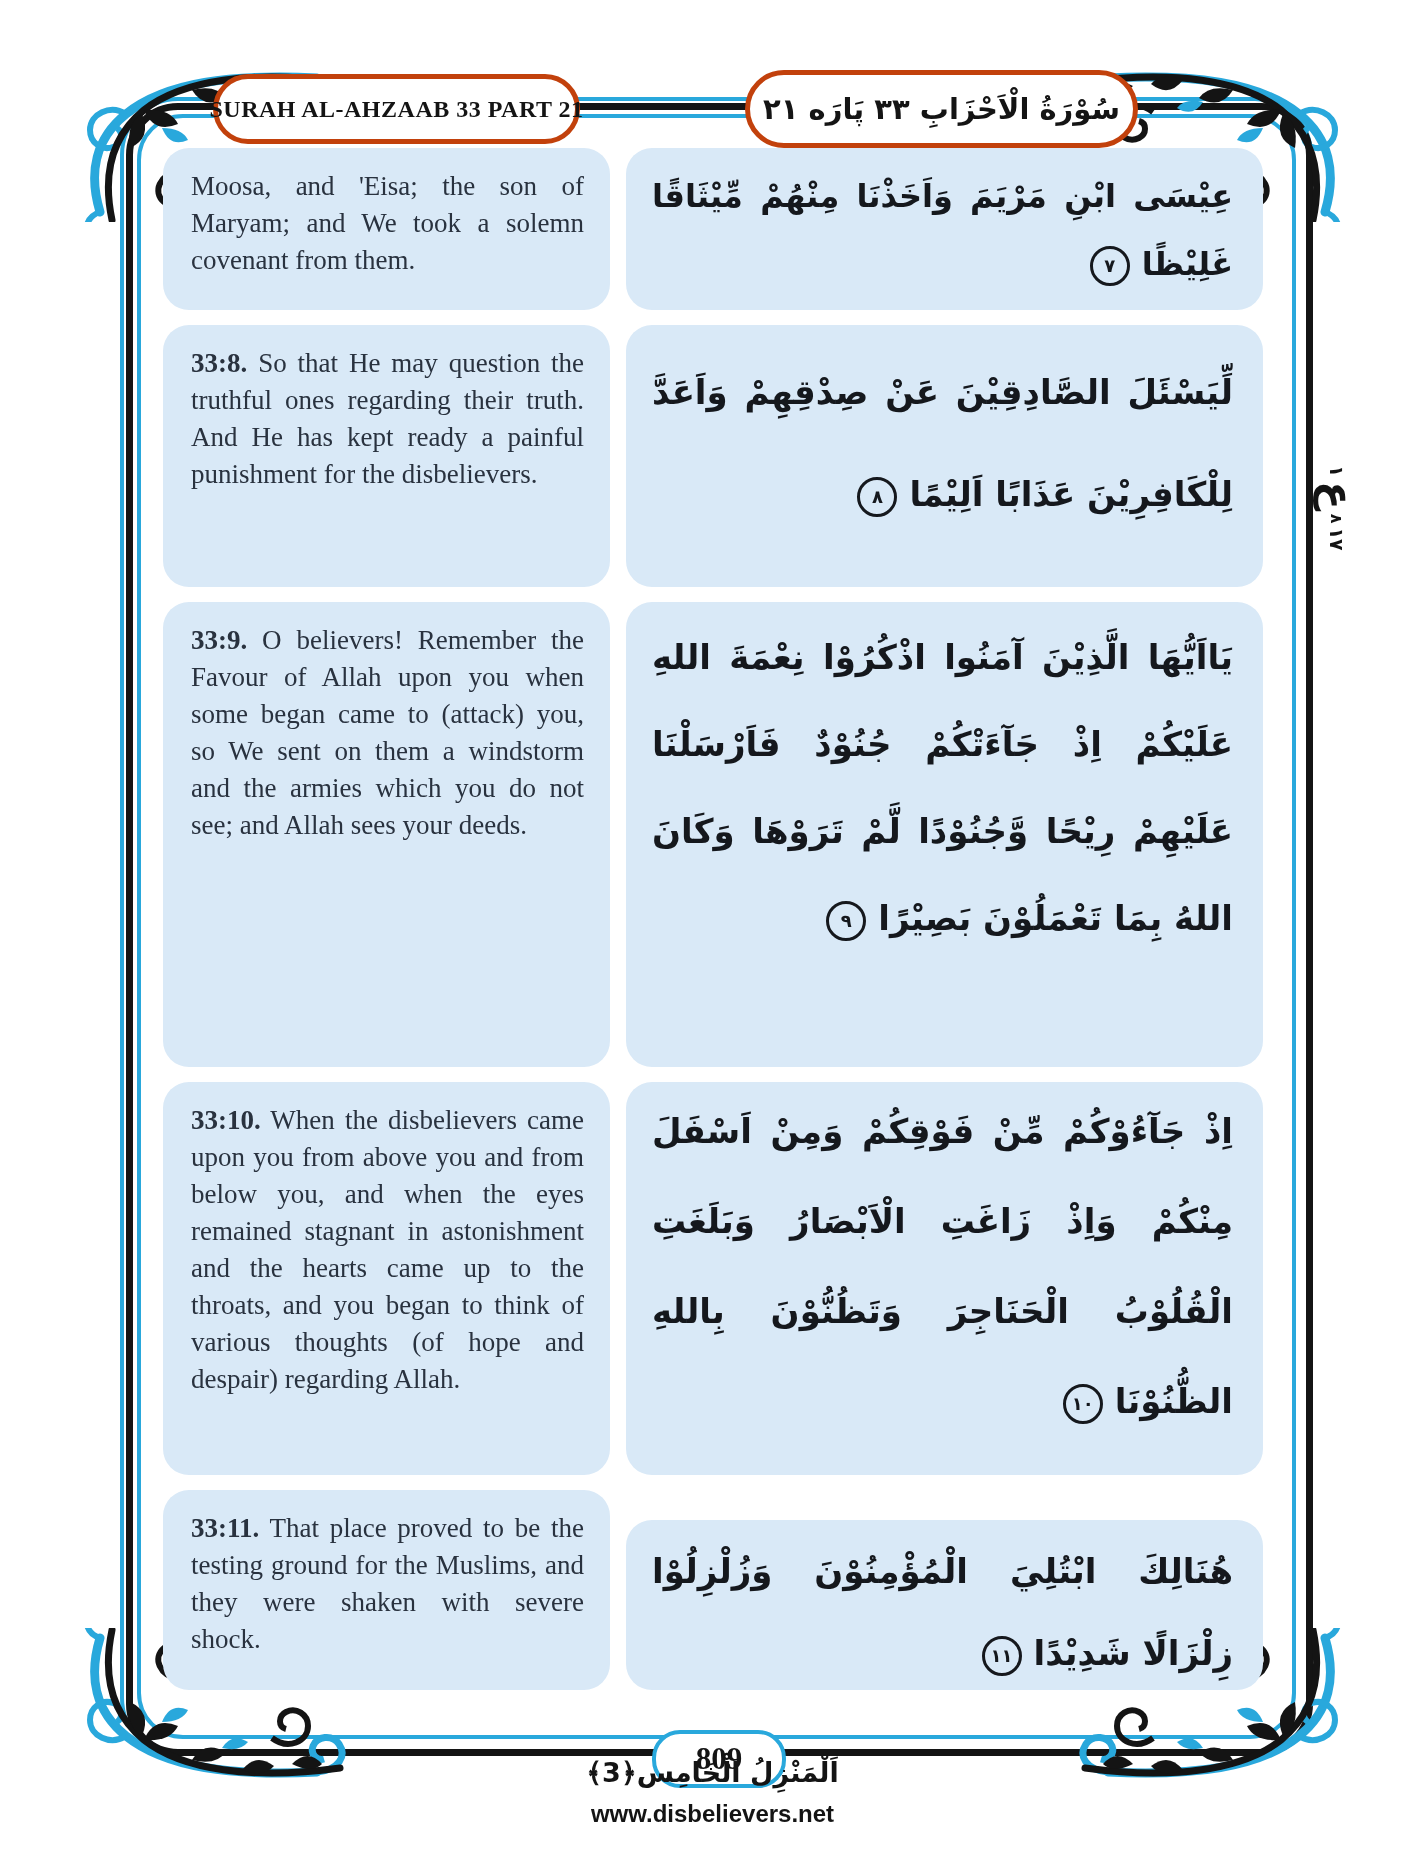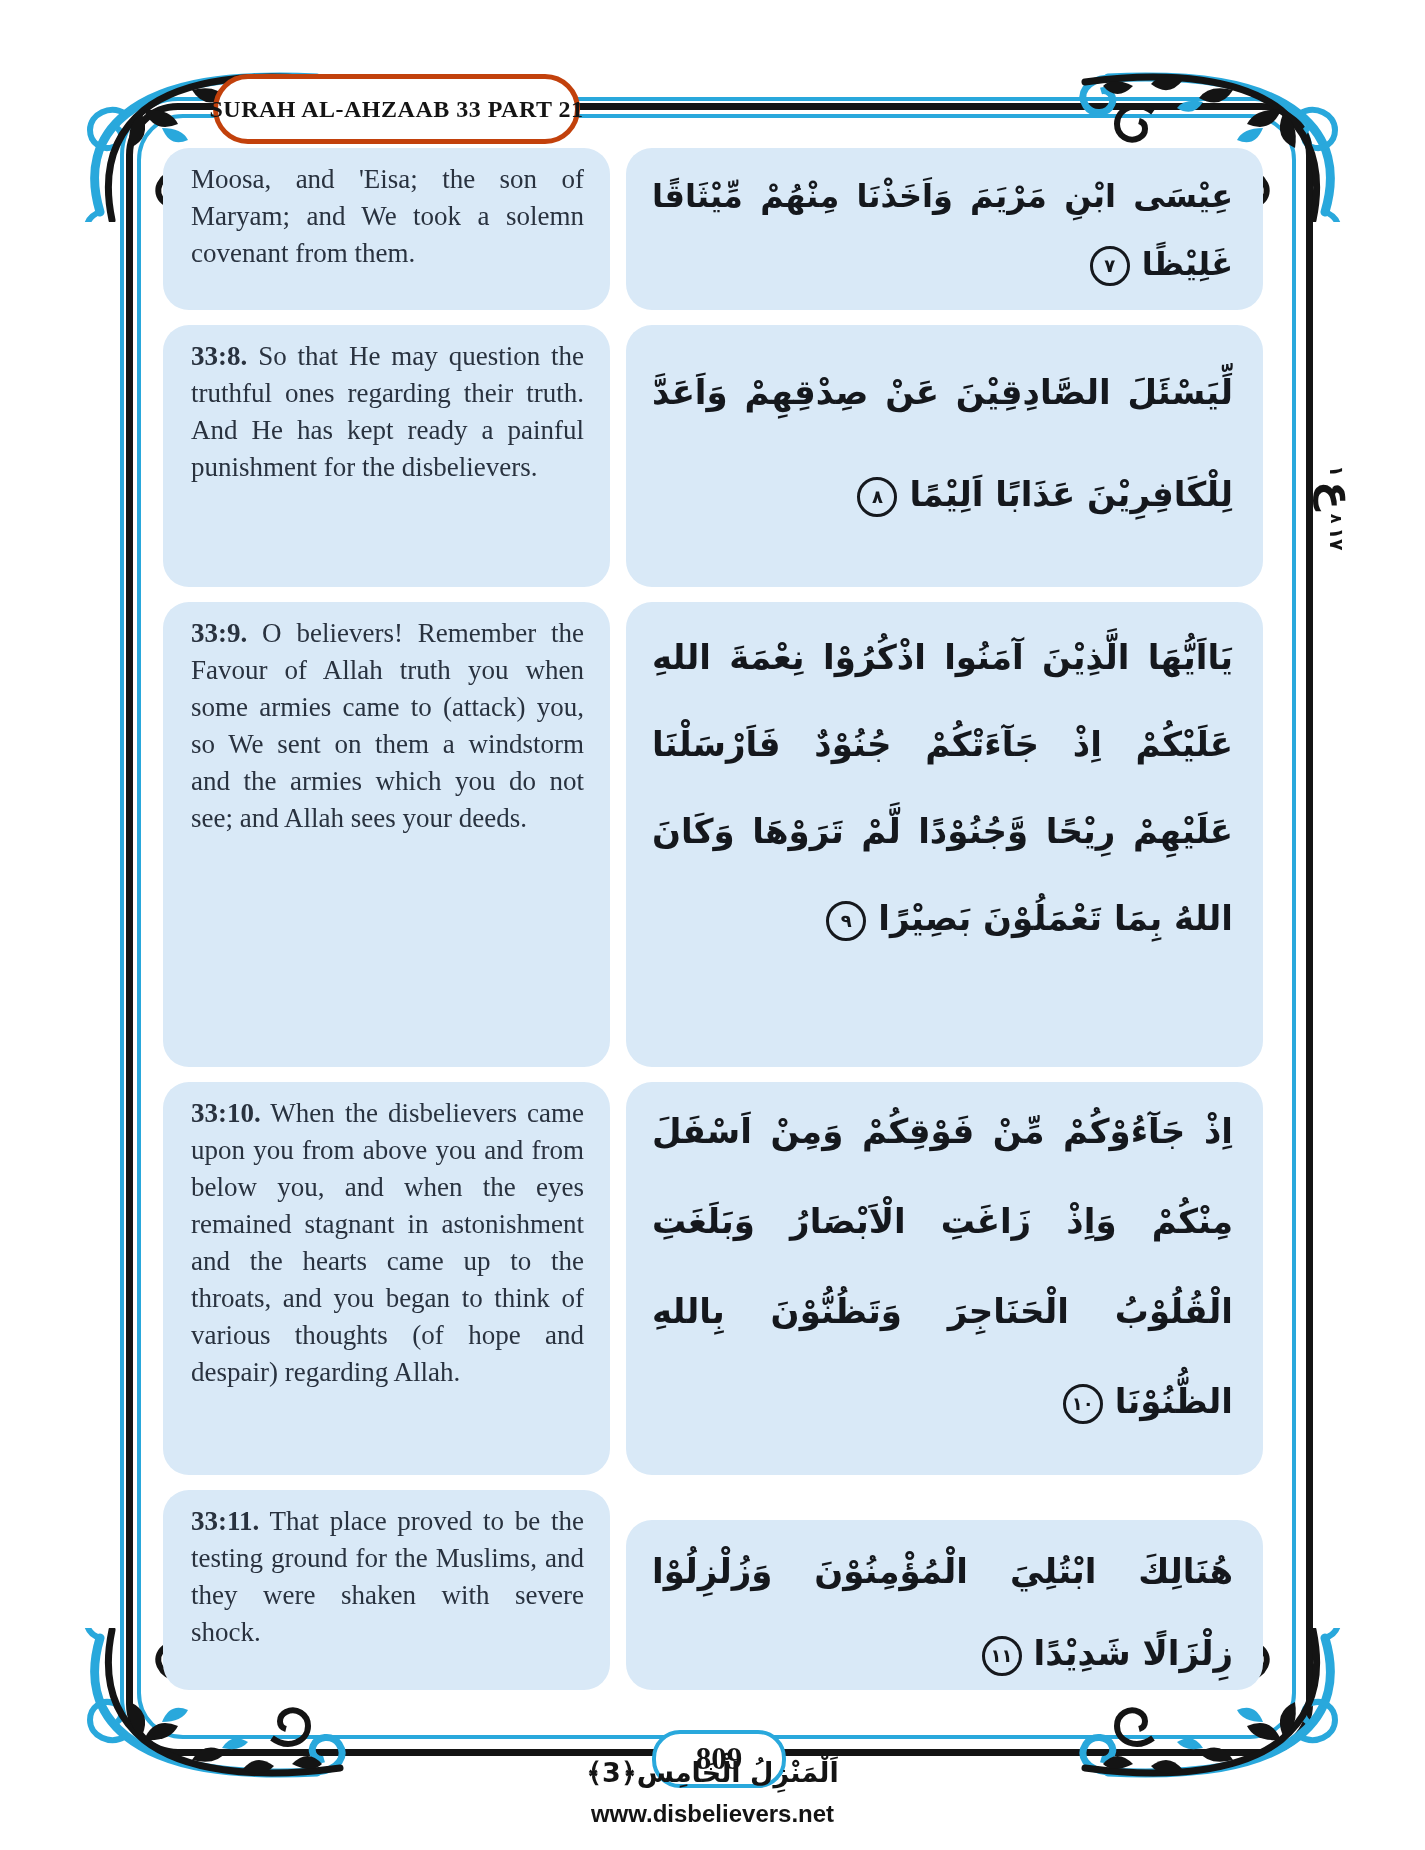--- a/index.html
+++ b/index.html
@@ -27,21 +27,21 @@
   .badge-en{left:213px;top:74px;width:357px;height:60px;
             font-weight:700;font-size:24px;letter-spacing:.5px;white-space:nowrap;}
   .badge-ar{left:745px;top:70px;width:383px;height:68px;
             font-family:"DejaVu Sans",sans-serif;font-weight:700;font-size:29px;direction:rtl;}
 
   
   .content{position:absolute;left:163px;top:148px;display:grid;
            grid-template-columns:447px 637px;column-gap:16px;
            grid-template-rows:162px 262px 465px 393px 200px;row-gap:15px;}
   .vbox{background:#d9e9f7;border-radius:26px;overflow:hidden;}
-  .en-box{padding:13px 26px 10px 28px;font-size:27px;line-height:37px;
+  .en-box{padding:20px 26px 10px 28px;font-size:27px;line-height:37px;
           color:#29323f;text-align:justify;}
   .en-box .ref{font-weight:700;}
   .ar-box{padding:8px 30px 6px 26px;direction:rtl;text-align:justify;
           font-family:"DejaVu Sans",sans-serif;font-weight:700;color:#15181d;}
   .ar-r1{font-size:32px;line-height:68px;padding-top:14px;}
   .ar-r2{font-size:34px;line-height:102px;padding-top:16px;}
   .ar-r3{font-size:34px;line-height:87px;padding-top:12px;}
   .ar-r4{font-size:34px;line-height:90px;padding-top:4px;}
   .ar-r5{font-size:34px;line-height:82px;padding-top:10px;margin-top:30px;}
   .ayah{display:inline-flex;align-items:center;justify-content:center;
@@ -106,20 +106,23 @@
   <svg class="corner bl">
       <use href="#flourish"></use>
     </svg>
   <svg class="corner br">
       <use href="#flourish"></use>
     </svg>
 
   <div class="badge badge-en">
     <span>SURAH AL-AHZAAB 33 PART 21</span>
   </div>
+  <div class="badge badge-ar">
+    <span>سُوْرَةُ الْاَحْزَابِ ٣٣ پَارَه ٢١</span>
+  </div>
 
   <div class="content">
 
     <div class="vbox en-box">
       <span class="ref"></span>
       <span>Moosa, and 'Eisa; the son of Maryam; and We took a solemn covenant from them.</span>
     </div>
     <div class="vbox ar-box ar-r1">
       <span>عِيْسَى ابْنِ مَرْيَمَ وَاَخَذْنَا مِنْهُمْ مِّيْثَاقًا غَلِيْظًا</span><span class="ayah">٧</span>
     </div>
@@ -127,21 +130,21 @@
     <div class="vbox en-box">
       <span class="ref">33:8.</span>
       <span>So that He may question the truthful ones regarding their truth. And He has kept ready a painful punishment for the disbelievers.</span>
     </div>
     <div class="vbox ar-box ar-r2">
       <span>لِّيَسْئَلَ الصَّادِقِيْنَ عَنْ صِدْقِهِمْ وَاَعَدَّ لِلْكَافِرِيْنَ عَذَابًا اَلِيْمًا</span><span class="ayah">٨</span>
     </div>
 
     <div class="vbox en-box">
       <span class="ref">33:9.</span>
-      <span>O believers! Remember the Favour of Allah truth you when some armies came to (attack) you, so We sent on them a windstorm and the armies which you do not see; and Allah sees your deeds.</span>
+      <span>O believers! Remember the Favour of Allah upon you when some began came to (attack) you, so We sent on them a windstorm and the armies which you do not see; and Allah sees your deeds.</span>
     </div>
     <div class="vbox ar-box ar-r3">
       <span>يَااَيُّهَا الَّذِيْنَ آمَنُوا اذْكُرُوْا نِعْمَةَ اللهِ عَلَيْكُمْ اِذْ جَآءَتْكُمْ جُنُوْدٌ فَاَرْسَلْنَا عَلَيْهِمْ رِيْحًا وَّجُنُوْدًا لَّمْ تَرَوْهَا وَكَانَ اللهُ بِمَا تَعْمَلُوْنَ بَصِيْرًا</span><span class="ayah">٩</span>
     </div>
 
     <div class="vbox en-box">
       <span class="ref">33:10.</span>
       <span>When the disbelievers came upon you from above you and from below you, and when the eyes remained stagnant in astonishment and the hearts came up to the throats, and you began to think of various thoughts (of hope and despair) regarding Allah.</span>
     </div>
     <div class="vbox ar-box ar-r4">

